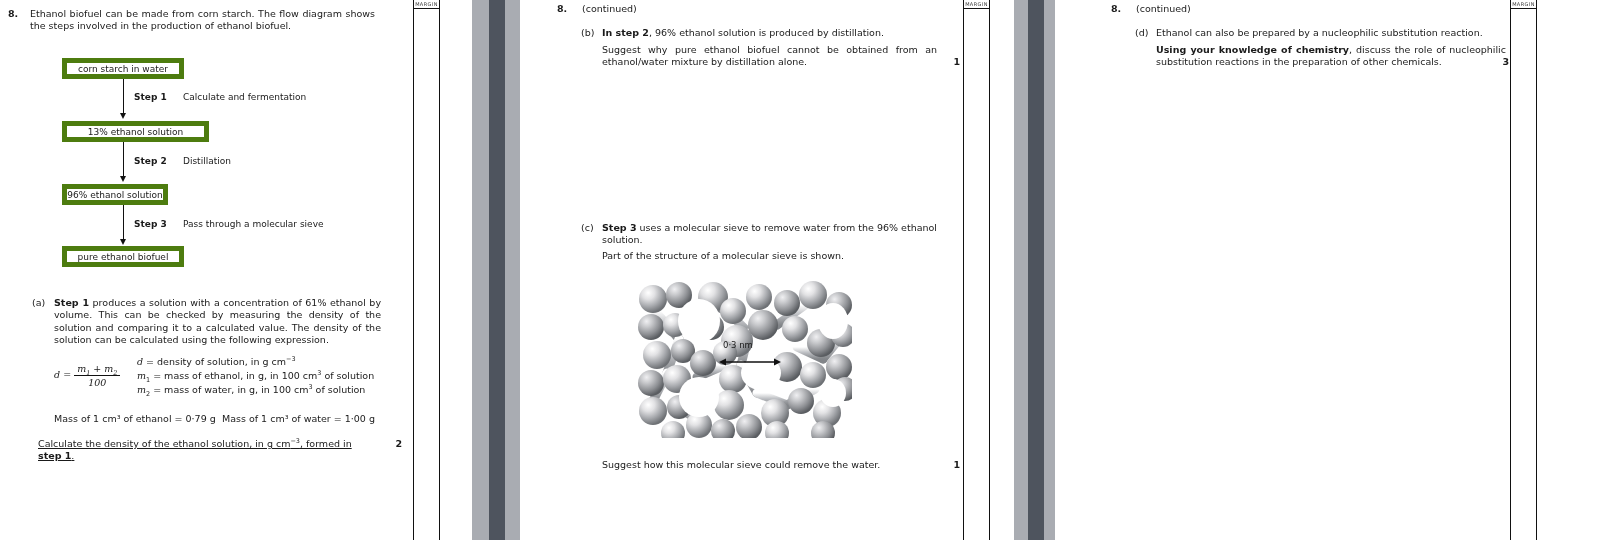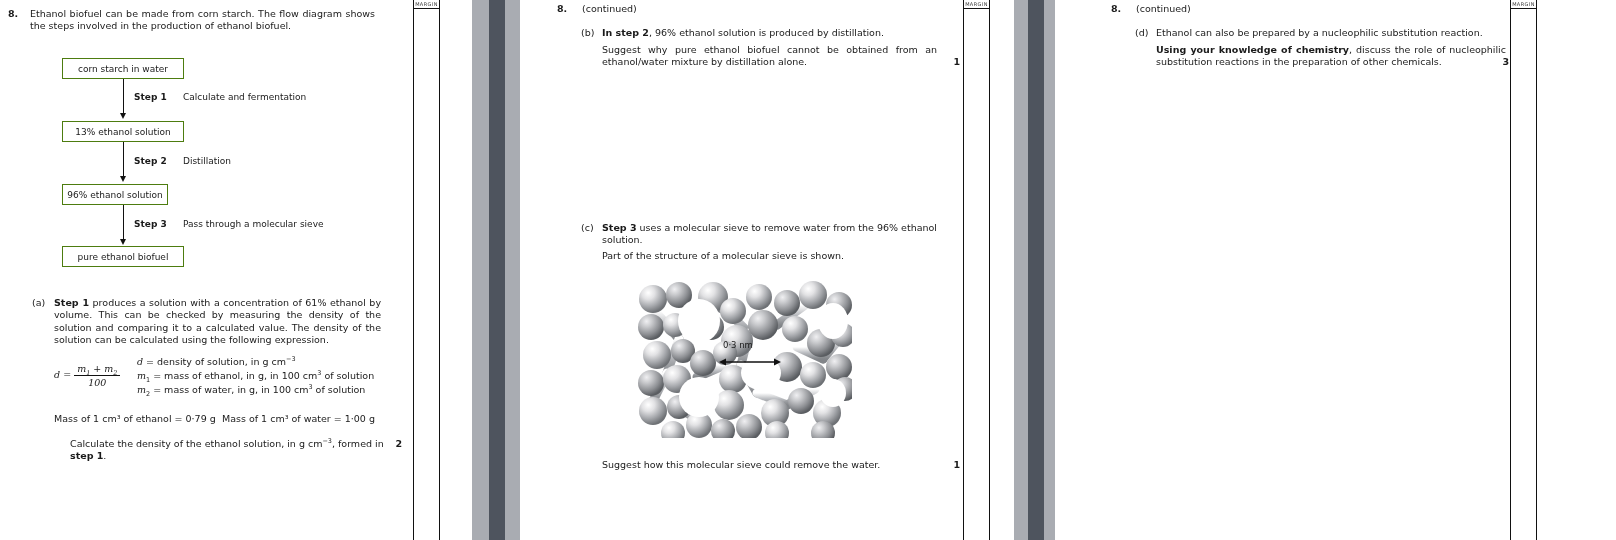--- a/index.html
+++ b/index.html
@@ -74,21 +74,21 @@
     position: absolute;
     font-size: 9.5px; font-weight: bold;
     text-align: right;
   }
   sup { font-size: 0.68em; vertical-align: super; line-height: 0; }
   sub { font-size: 0.68em; vertical-align: sub; line-height: 0; }
 
   
   .flowbox {
     position: absolute;
-    border: 1px solid #4d7c0f;
+    border: 5px solid #4d7c0f;
     background: #fff;
     font-size: 9px;
     text-align: center;
     display: flex; align-items: center; justify-content: center;
     white-space: nowrap;
   }
   .arrow-line {
     position: absolute;
     width: 1px; background: #111;
   }
@@ -164,21 +164,21 @@
 
     <div>
 
       <div class="flowbox" style="left:62px; top:58px; width:122px; height:21px;">corn starch in water</div>
 
       <div class="arrow-line" style="left:123px; top:79px; height:36px;"></div>
       <div class="arrow-head" style="left:119.5px; top:113px;"></div>
       <div class="steplabel" style="left:134px; top:92px;">Step 1</div>
       <div class="stepdesc" style="left:183px; top:92px;">Calculate and fermentation</div>
 
-      <div class="flowbox" style="left:62px; top:121px; width:122px; height:21px;">13% ethanol solution</div>
+      <div class="flowbox" style="left:62px; top:121px; width:147px; height:21px;">13% ethanol solution</div>
 
       <div class="arrow-line" style="left:123px; top:142px; height:36px;"></div>
       <div class="arrow-head" style="left:119.5px; top:176px;"></div>
       <div class="steplabel" style="left:134px; top:156px;">Step 2</div>
       <div class="stepdesc" style="left:183px; top:156px;">Distillation</div>
 
       <div class="flowbox" style="left:62px; top:184px; width:106px; height:21px;">96% ethanol solution</div>
 
       <div class="arrow-line" style="left:123px; top:205px; height:36px;"></div>
       <div class="arrow-head" style="left:119.5px; top:239px;"></div>
@@ -203,21 +203,21 @@
 
     <div class="deflist" style="left:137px; top:355px;">
       <div><span class="sym">d</span><span> = density of solution, in g cm</span><sup>−3</sup></div>
       <div><span class="sym">m</span><sub>1</sub><span> = mass of ethanol, in g, in 100 cm</span><sup>3</sup><span> of solution</span></div>
       <div><span class="sym">m</span><sub>2</sub><span> = mass of water, in g, in 100 cm</span><sup>3</sup><span> of solution</span></div>
     </div>
 
     <div class="para left" style="left:54px; top:413px; width:180px;">Mass of 1 cm³ of ethanol = 0·79 g</div>
     <div class="para left" style="left:222px; top:413px; width:180px;">Mass of 1 cm³ of water = 1·00 g</div>
 
-    <div class="para left" style="left:70px; top:438px; width:330px;"><span>Calculate the density of the ethanol solution, in g cm</span><sup>−3</sup><span>, formed in </span><b>step 1</b><span>.</span></div>
+    <div class="para left" style="left:38px; top:438px; width:330px;text-decoration:underline;"><span>Calculate the density of the ethanol solution, in g cm</span><sup>−3</sup><span>, formed in </span><b>step 1</b><span>.</span></div>
 
     <div class="marks" style="left:380px; top:438px; width:22px;">2</div>
   </div>
 
   <div class="margin-col" id="margin-1">
     <div class="margin-head">MARGIN</div>
   </div>
 
   <div class="gutter" id="gutter-1">
     <div class="band-light"></div>

